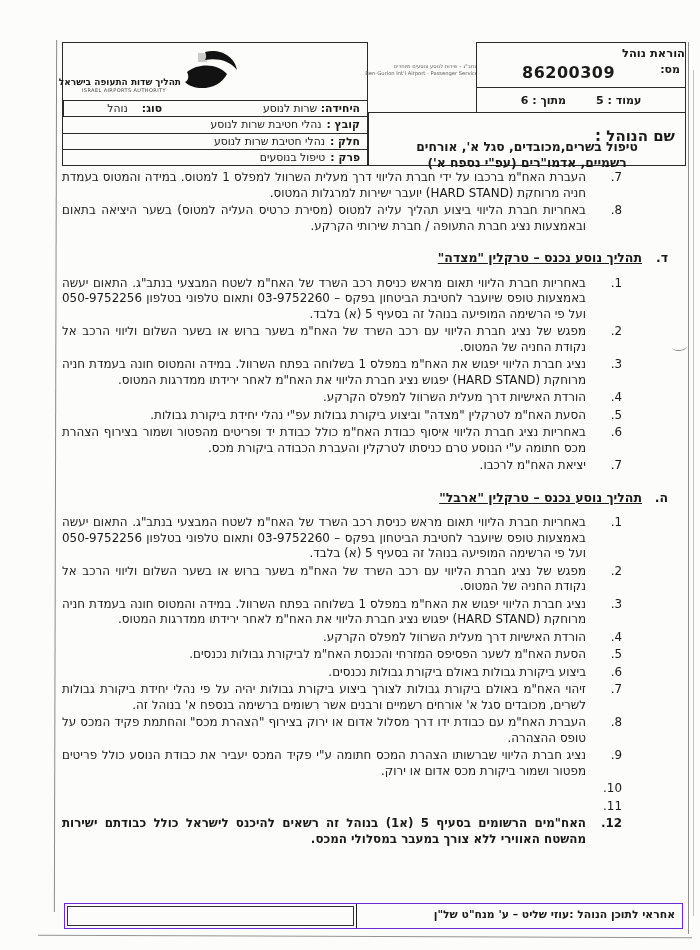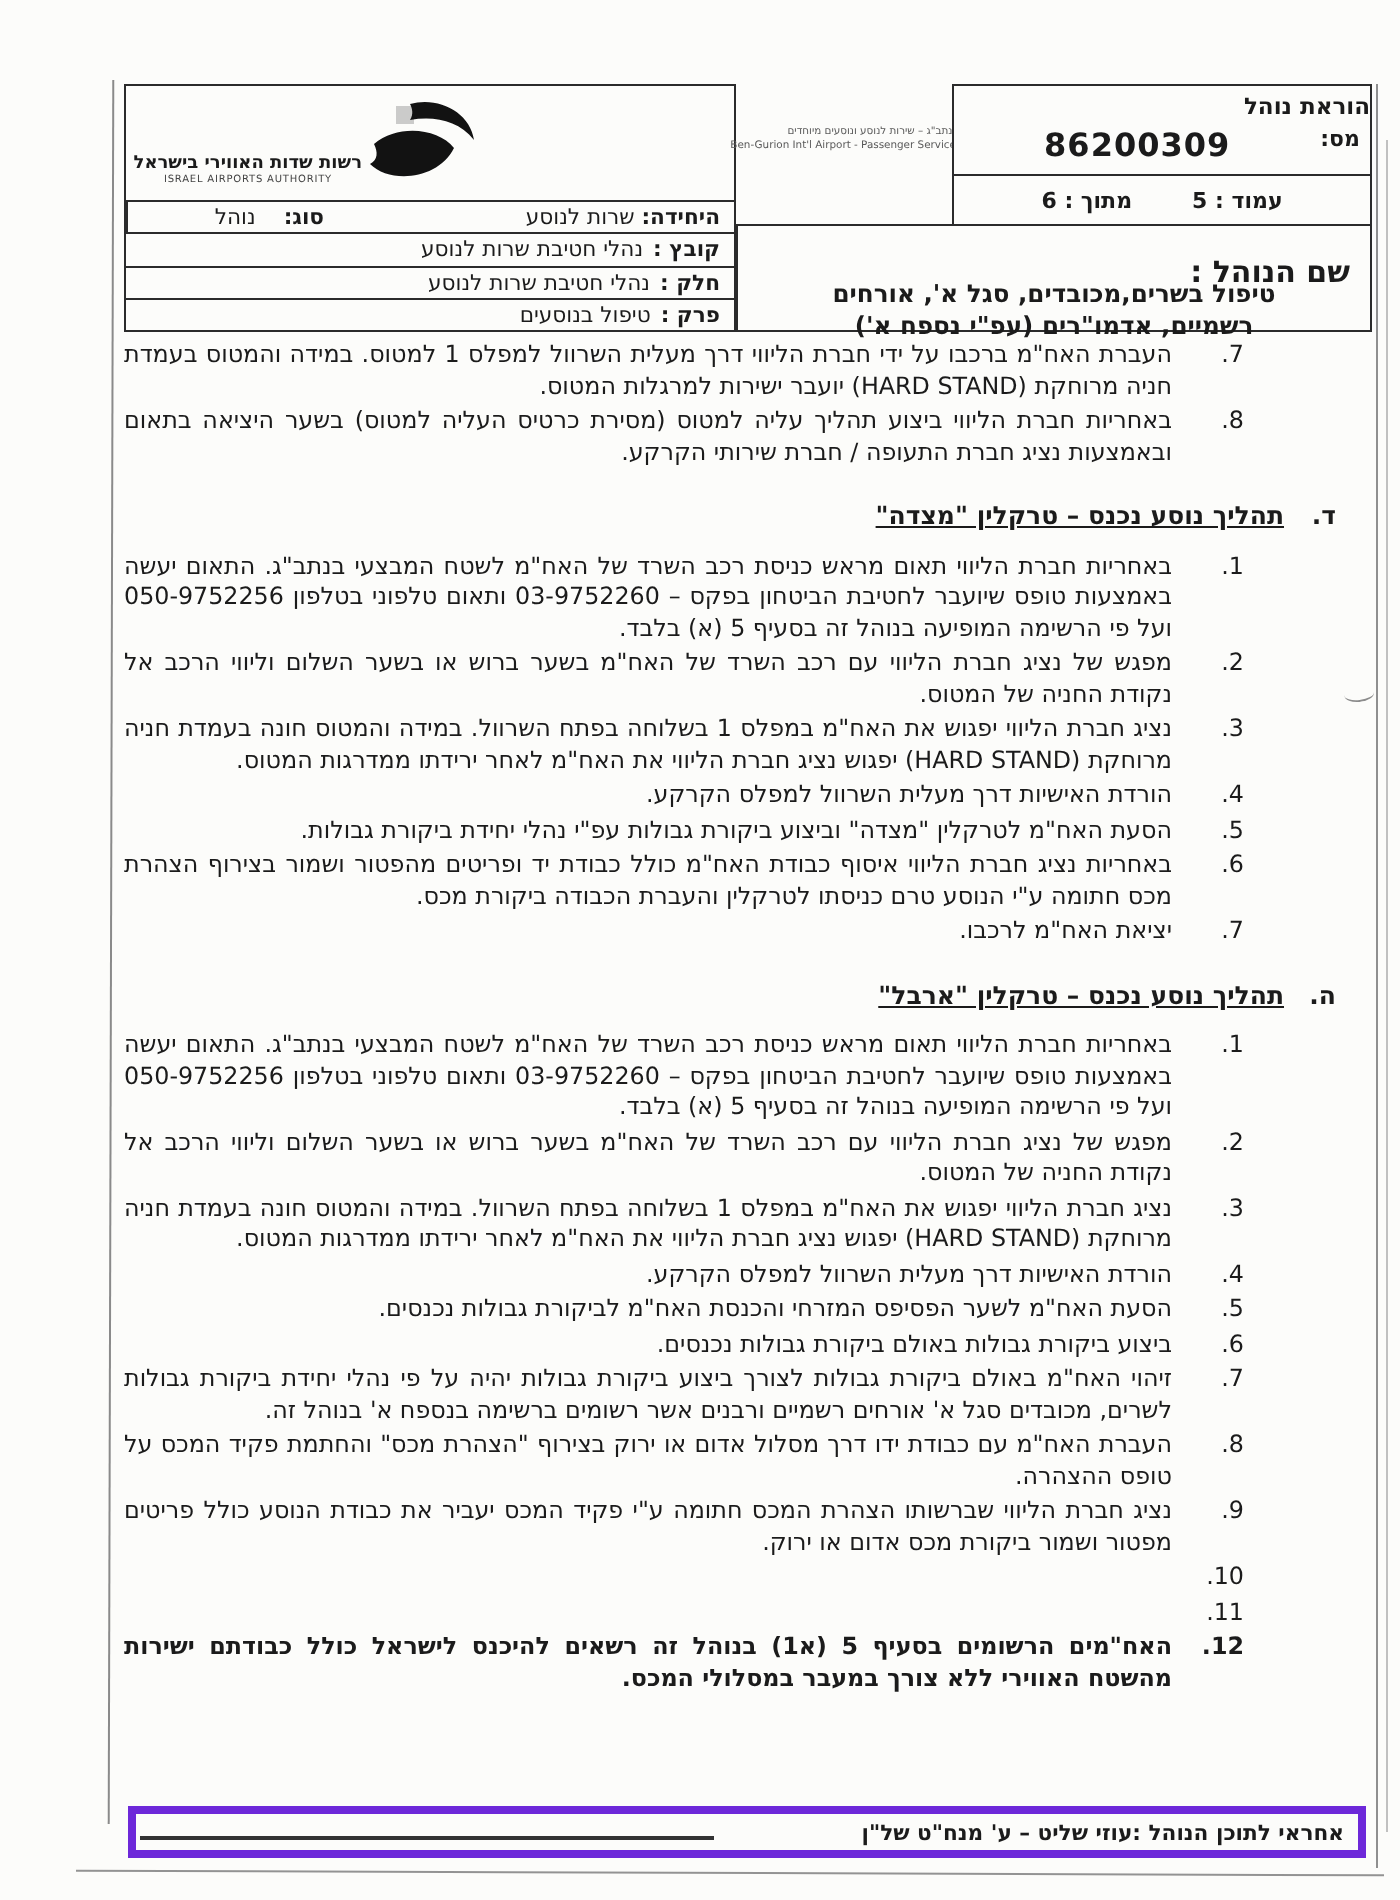--- a/index.html
+++ b/index.html
@@ -44,22 +44,22 @@
   
   .bodycol{position:absolute;top:170px;left:62px;width:610px;direction:rtl;font-size:11.9px;line-height:15.5px;}
   .item{display:flex;direction:rtl;padding-right:50px;margin-bottom:2px;}
   .item .num{width:36px;min-width:36px;text-align:right;}
   .item .txt{flex:1;text-align:justify;}
   .bold{font-weight:bold;}
   .section-head{display:flex;direction:rtl;padding-right:4px;margin:16px 0 10px 0;}
   .section-head .letter{width:26px;min-width:26px;text-align:right;font-weight:bold;font-size:12.5px;}
   .section-head .stitle{font-weight:bold;font-size:12.5px;text-decoration:underline;margin-left:20px;}
   
-  .footer{position:absolute;left:64px;top:903px;width:619px;height:26px;border:4px solid #6d28d9;box-sizing:border-box;
-          display:flex;direction:rtl;background:#fcfcfa;align-items:center;}
+  .footer{position:absolute;left:64px;top:903px;width:619px;height:26px;border:1px solid #6d28d9;box-sizing:border-box;
+          display:flex;direction:rtl;background:#fcfcfa;}
   .f-right{flex:1;font-size:10.8px;font-weight:bold;line-height:21px;padding-right:7px;white-space:nowrap;}
   .f-left{width:292px;border-left:none;border-right:1.5px solid #1f1f1f;position:relative;box-sizing:border-box;}
   .f-inner{position:absolute;inset:2px;border:1px solid #333;}
 </style>
 </head>
 <body>
 
 <div class="page">
 
   <div class="scan-left"></div>
@@ -72,21 +72,21 @@
 
     <div class="hbox h-org">
       <div class="org-top">
         <svg class="logo-svg" width="72" height="46" viewBox="0 0 72 46">
           <rect x="23" y="5" width="9" height="9" fill="#9a9a9a" opacity="0.5"></rect>
           <rect x="29" y="27" width="9" height="9" fill="#9a9a9a" opacity="0.5"></rect>
           <path d="M30 4 C44 0 60 8 62 22 C54 12 42 10 30 12 C32 9 31 6 30 4 Z" fill="#121212"></path>
           <path d="M12 24 C24 14 44 16 52 26 C44 42 20 44 10 34 C14 32 14 28 12 24 Z" fill="#121212"></path>
         </svg>
         <div class="brand">
-          <div class="brand-he">רשות שדות האווירי בישראל</div>
+          <div class="brand-he">תהליך שדות התעופה בישראל</div>
           <div class="brand-en">ISRAEL AIRPORTS AUTHORITY</div>
         </div>
         <div class="dept">
           <div>אגף התנועה הבינ"ל בנתב"ג – שירות לנוסע ונוסעים מיוחדים</div>
           <div>Ben-Gurion Int'l Airport - Passenger Services &amp; Special Duties</div>
         </div>
       </div>
       <div class="org-row">
         <div class="cell-unit">
           <span class="lbl">היחידה:</span>

